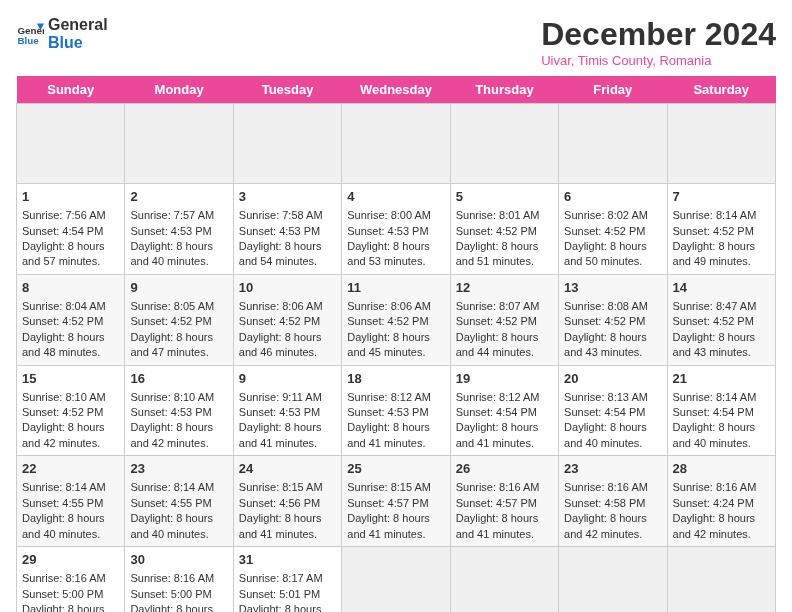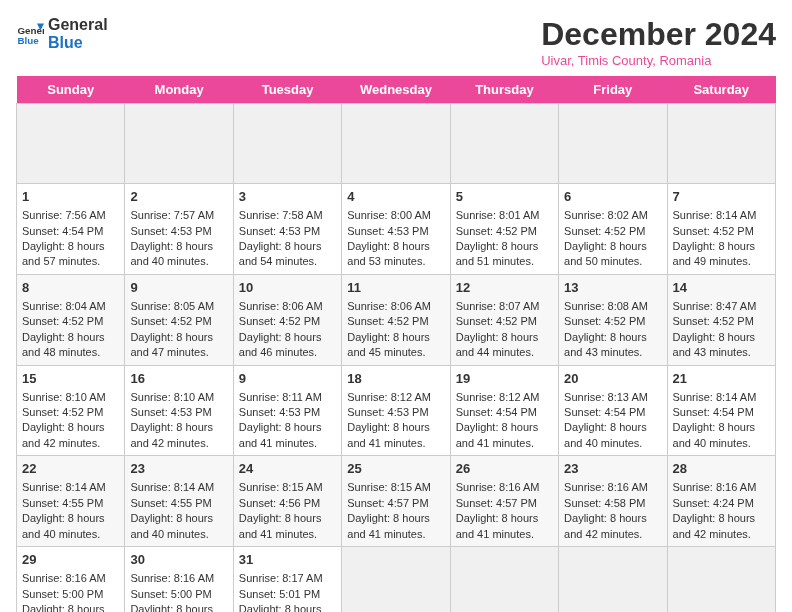--- a/index.html
+++ b/index.html
@@ -228,21 +228,21 @@
         </td>
         <td>
           <span class="day-num">16</span>
           <div>Sunrise: 8:10 AM</div>
           <div>Sunset: 4:53 PM</div>
           <div>Daylight: 8 hours</div>
           <div>and 42 minutes.</div>
         </td>
         <td>
           <span class="day-num">9</span>
-          <div>Sunrise: 8:11 AM</div>
+          <div>Sunrise: 9:11 AM</div>
           <div>Sunset: 4:53 PM</div>
           <div>Daylight: 8 hours</div>
           <div>and 41 minutes.</div>
         </td>
         <td>
           <span class="day-num">18</span>
           <div>Sunrise: 8:12 AM</div>
           <div>Sunset: 4:53 PM</div>
           <div>Daylight: 8 hours</div>
           <div>and 41 minutes.</div>

